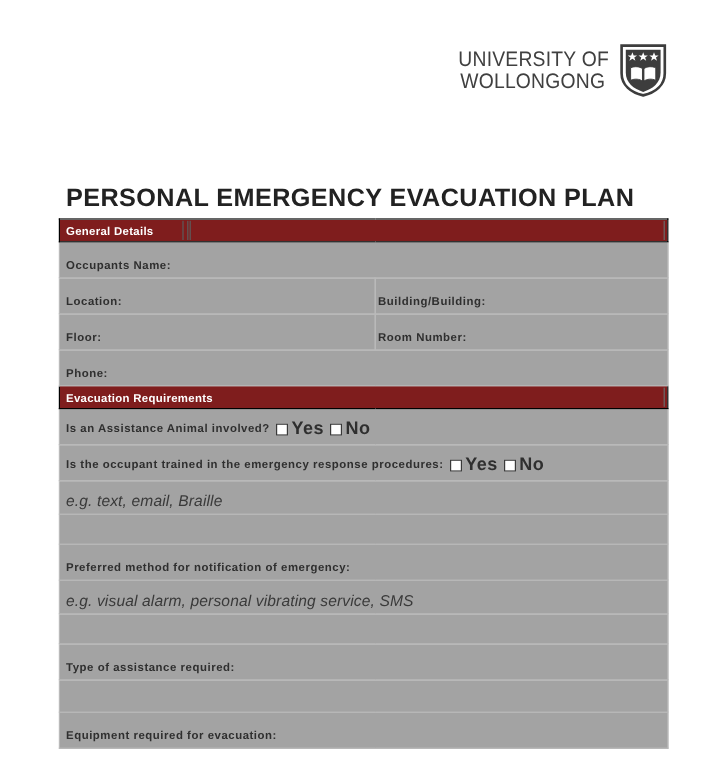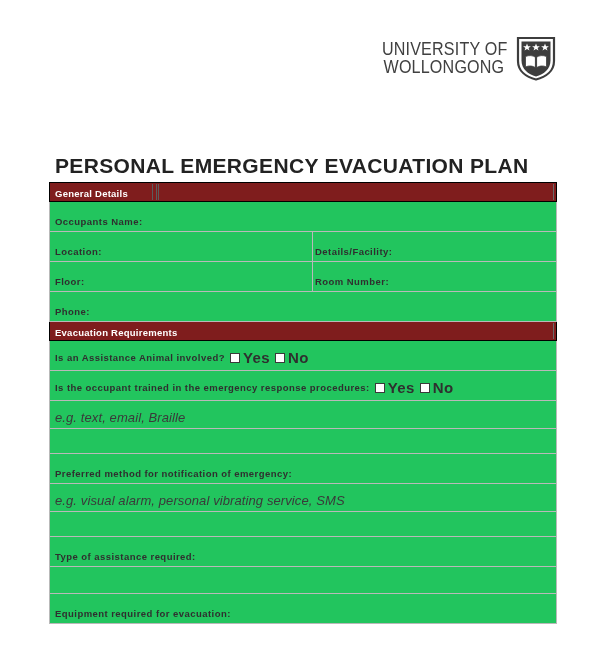--- a/index.html
+++ b/index.html
@@ -63,21 +63,21 @@
     top: 182px;
     left: 49px;
     width: 507px;
     border-collapse: collapse;
     table-layout: fixed;
   }
   .form-table td {
     border: 1px solid #b9b9b9;
     padding: 0;
     vertical-align: bottom;
-    background: #22c55e;
+    background: #a3a3a3;
   }
 
   .section-bar td {
     background: #7f1d1d;
     border: 1px solid #000000;
     height: 14px;
     padding: 0;
     position: relative;
     vertical-align: middle;
   }
@@ -230,21 +230,21 @@
       <td colspan="2">
         <span class="field-label">Occupants Name:</span>
       </td>
     </tr>
 
     <tr class="field-row">
       <td>
         <span class="field-label">Location:</span>
       </td>
       <td class="label-cell-2">
-        <span class="field-label">Details/Facility:</span>
+        <span class="field-label">Building/Building:</span>
       </td>
     </tr>
 
     <tr class="field-row">
       <td>
         <span class="field-label">Floor:</span>
       </td>
       <td class="label-cell-2">
         <span class="field-label">Room Number:</span>
       </td>

